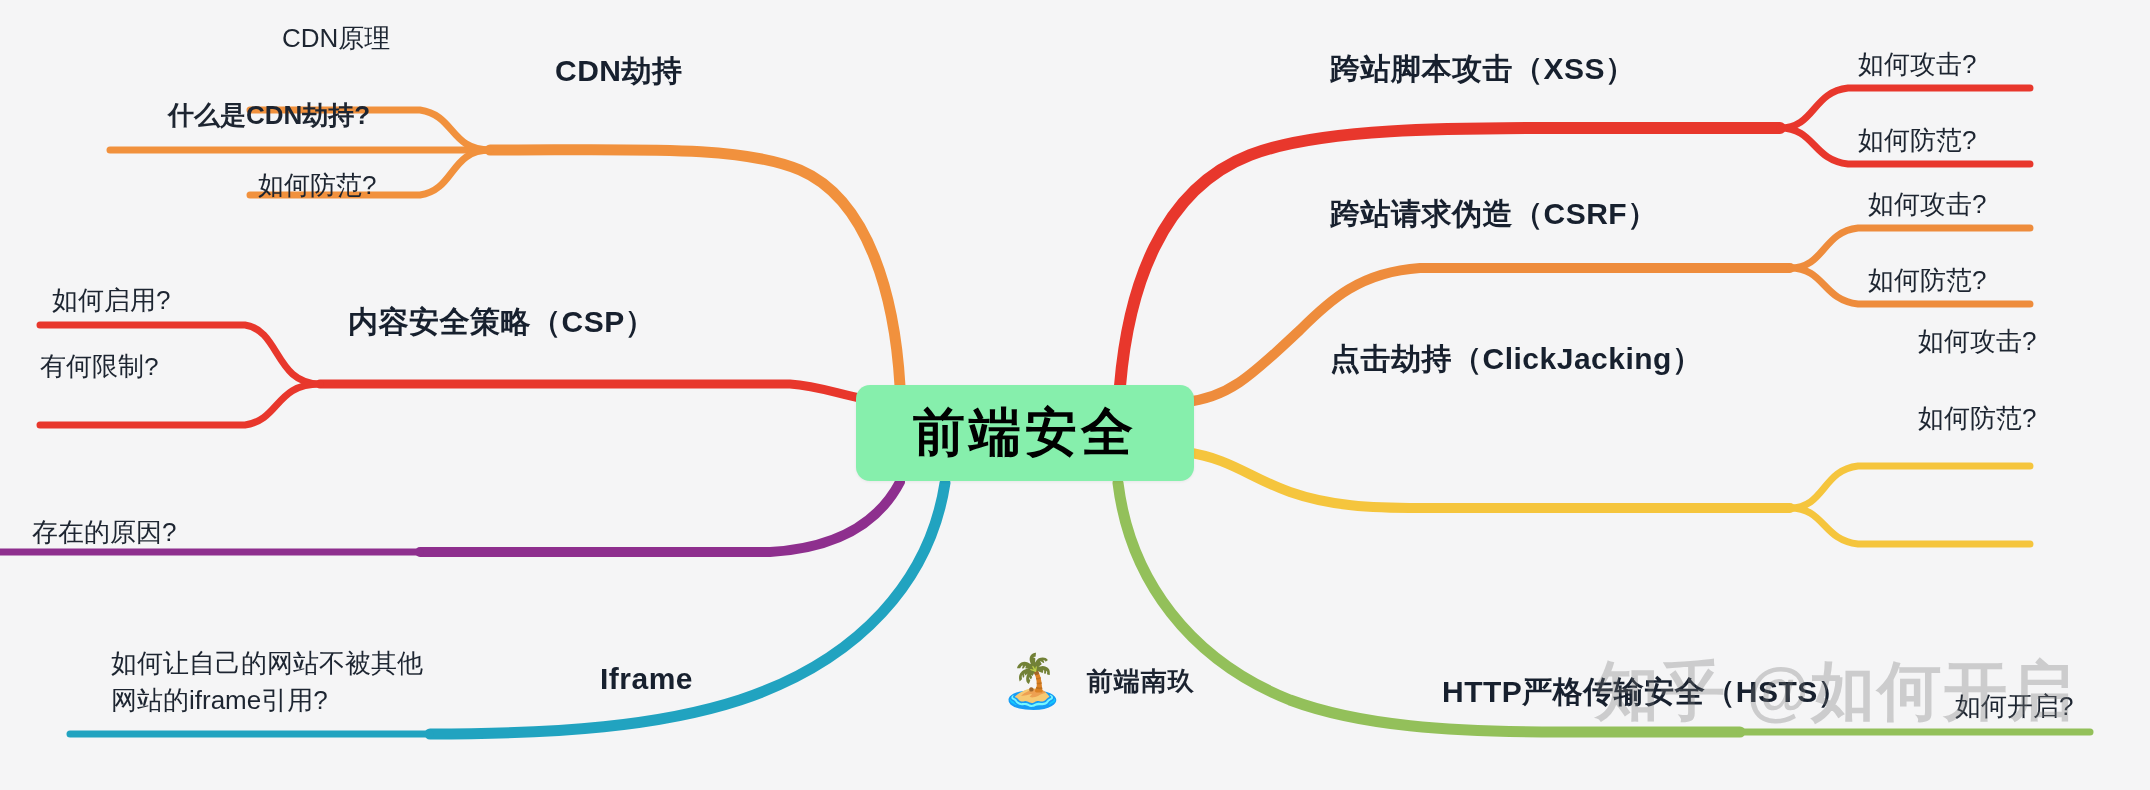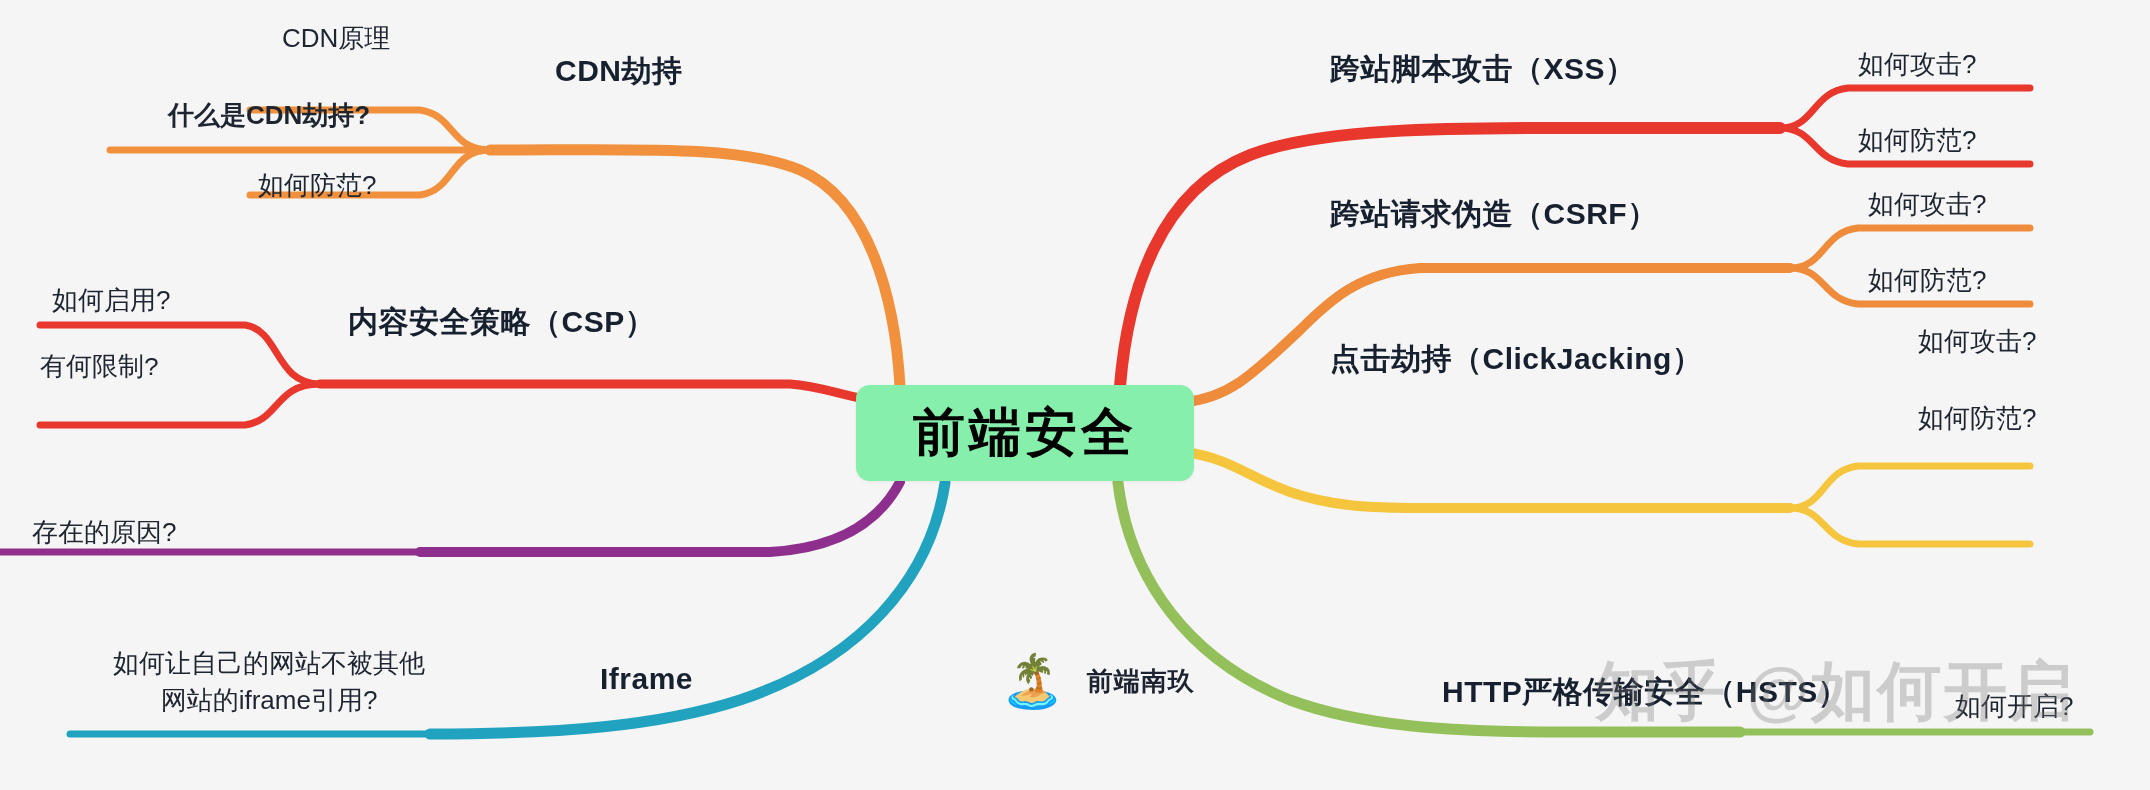--- a/index.html
+++ b/index.html
@@ -89,21 +89,21 @@
   <div class="label leaf-label" style="left:168px;top:99px;font-weight:bold;">什么是CDN劫持?</div>
   <div class="label leaf-label" style="left:258px;top:169px;">如何防范?</div>
 
   <div class="label branch-label" style="left:348px;top:303px;">内容安全策略（CSP）</div>
   <div class="label leaf-label" style="left:52px;top:284px;">如何启用?</div>
   <div class="label leaf-label" style="left:40px;top:352px;font-family:Liberation Mono, monospace;">有何限制?</div>
 
   <div class="label leaf-label" style="left:0px;top:516px;padding-left:32px;">存在的原因?</div>
 
   <div class="label branch-label" style="left:600px;top:660px;">Iframe</div>
-  <div class="label leaf-label two-line" style="left:104px;top:645px;width:330px;text-align:center;">如何让自己的网站不被其他网站的iframe引用?</div>
+  <div class="label leaf-label two-line" style="left:111px;top:645px;width:330px;">如何让自己的网站不被其他网站的iframe引用?</div>
 
   <div class="label branch-label" style="left:1330px;top:50px;">跨站脚本攻击（XSS）</div>
   <div class="label leaf-label" style="left:1858px;top:48px;">如何攻击?</div>
   <div class="label leaf-label" style="left:1858px;top:124px;">如何防范?</div>
 
   <div class="label branch-label" style="left:1330px;top:195px;">跨站请求伪造（CSRF）</div>
   <div class="label leaf-label" style="left:1868px;top:188px;">如何攻击?</div>
   <div class="label leaf-label" style="left:1868px;top:264px;">如何防范?</div>
 
   <div class="label branch-label" style="left:1330px;top:340px;">点击劫持（ClickJacking）</div>

